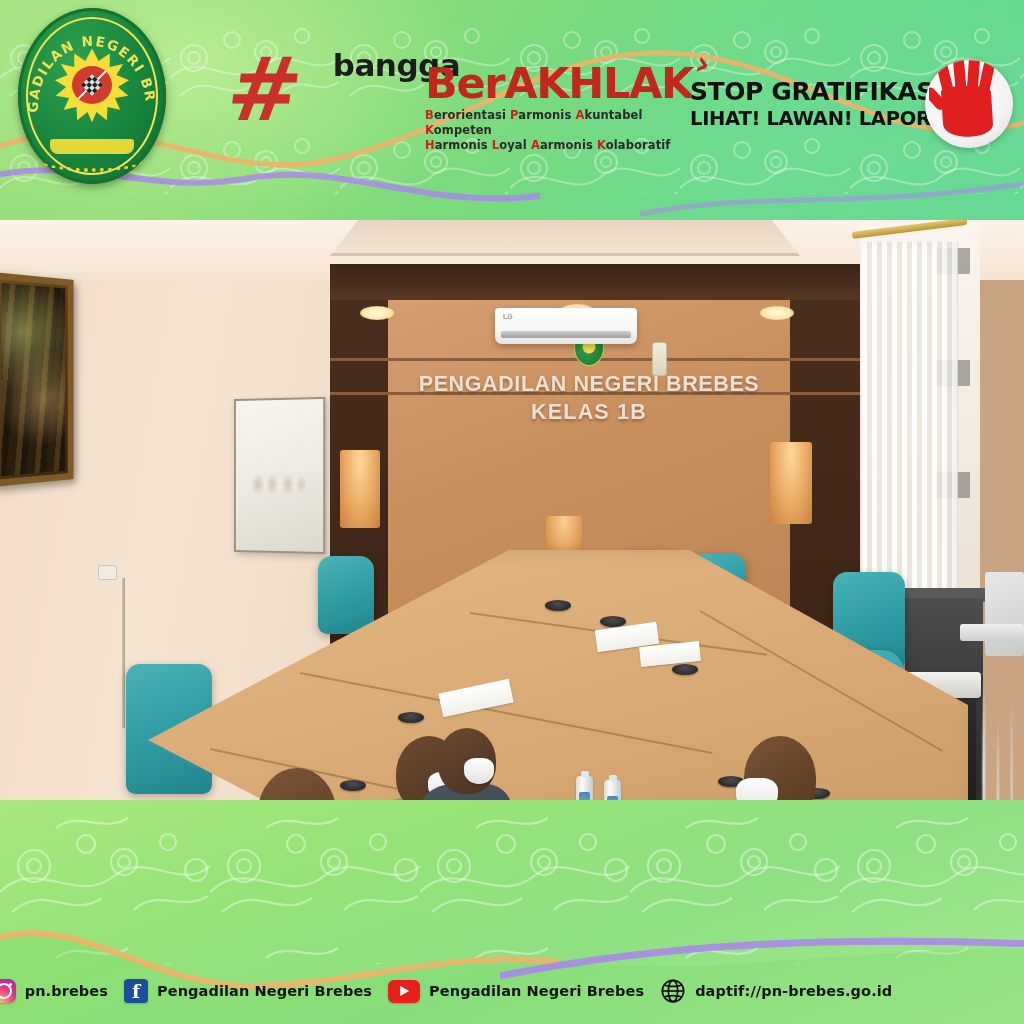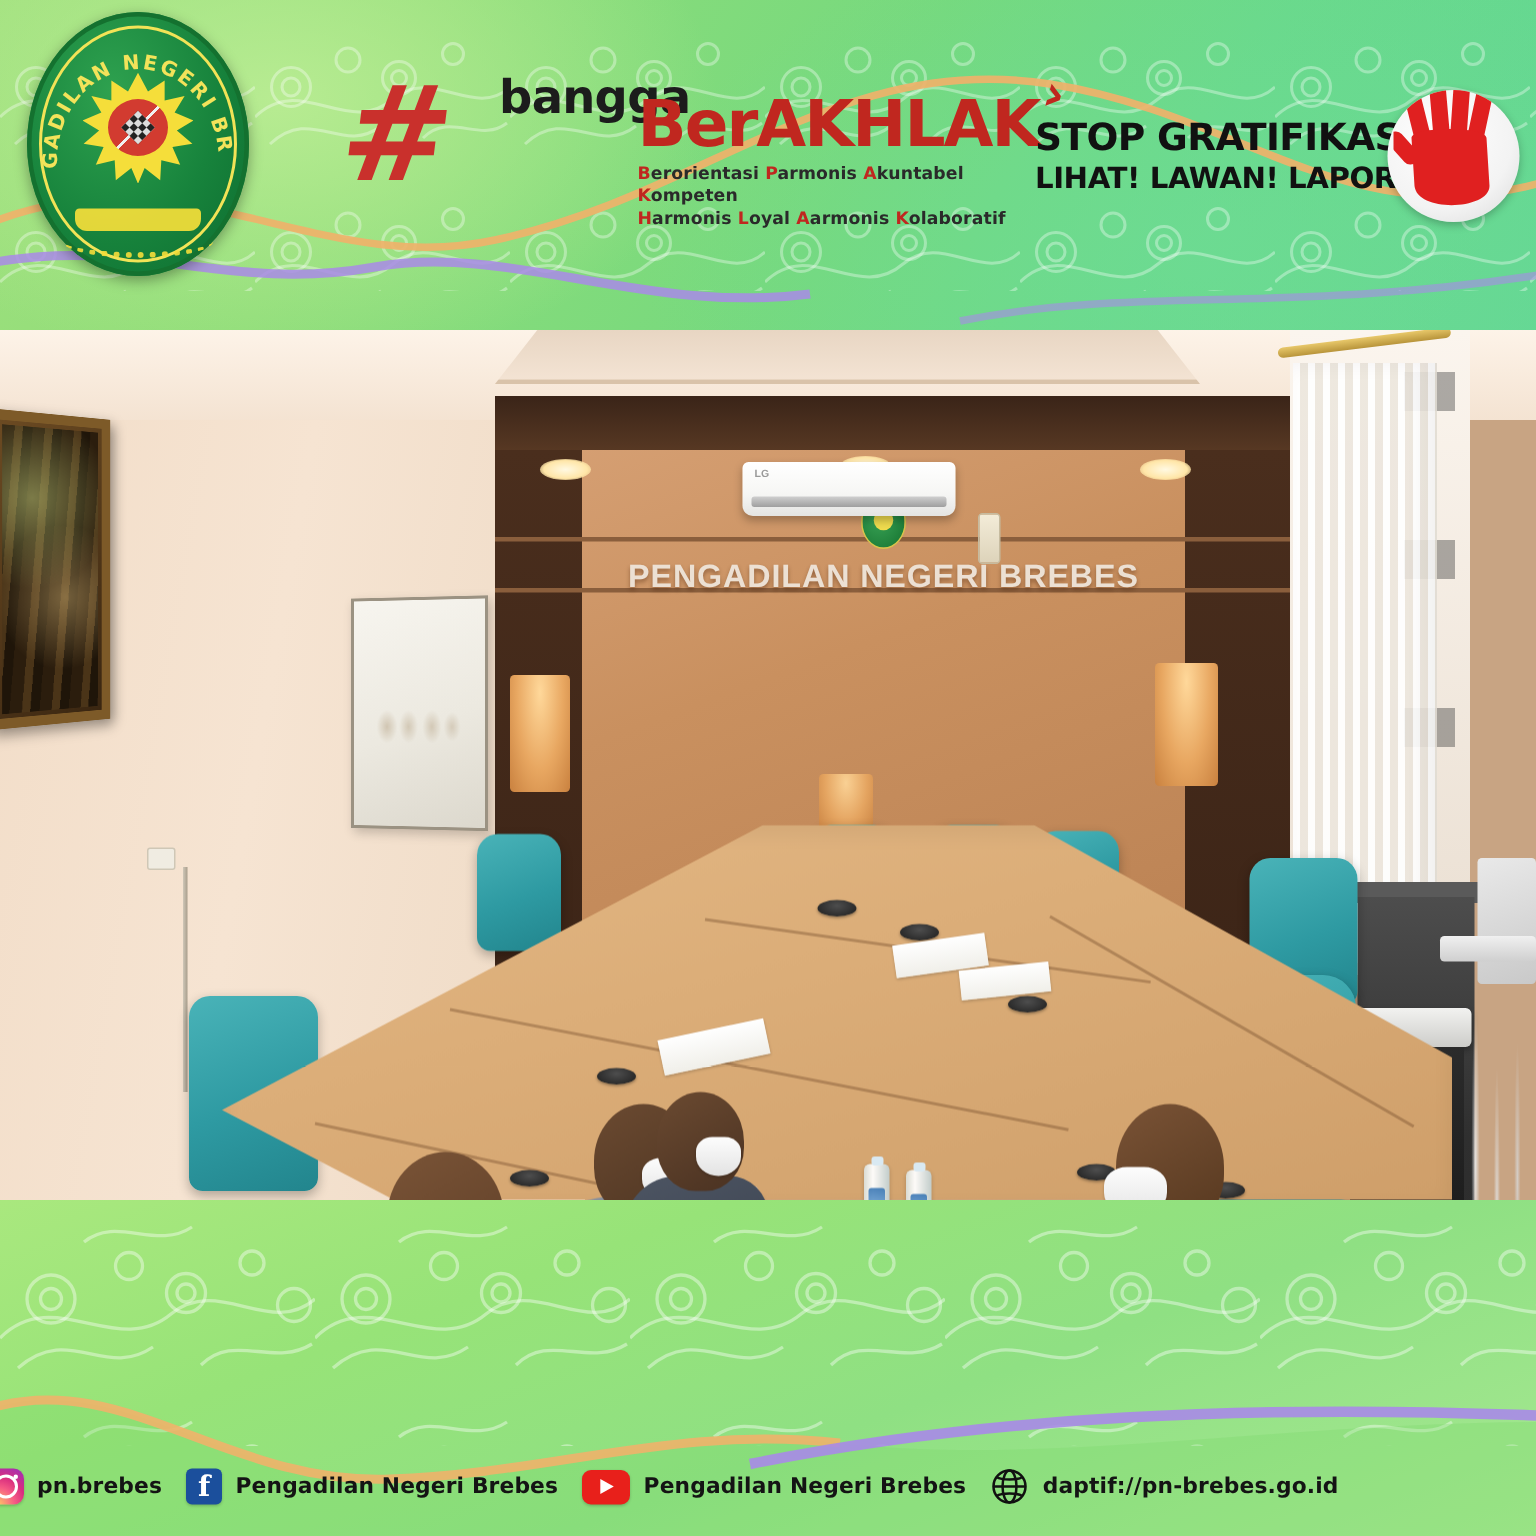--- a/index.html
+++ b/index.html
@@ -588,20 +588,21 @@
     <div class="ph downlight" style="left:560px;top:84px;width:34px;height:14px;"></div>
     <div class="ph downlight" style="left:760px;top:86px;width:34px;height:14px;"></div>
 
     <div class="ph niche" style="left:340px;top:230px;width:40px;height:78px;"></div>
     <div class="ph niche" style="left:770px;top:222px;width:42px;height:82px;"></div>
     <div class="ph niche" style="left:546px;top:296px;width:36px;height:40px;opacity:.9;"></div>
 
     <div class="ph signboard">
       <div class="sign-logo"></div>
       <div class="sign-l2">PENGADILAN NEGERI BREBES</div>
+      <div class="sign-l3">KELAS 1B</div>
     </div>
 
     <div class="ph ac-unit">
       <div class="ac-badge">LG</div>
       <div class="ac-vent"></div>
     </div>
     <div class="ph ac-remote"></div>
 
     <div class="ph art-frame">
       <div class="art-inner"></div>

